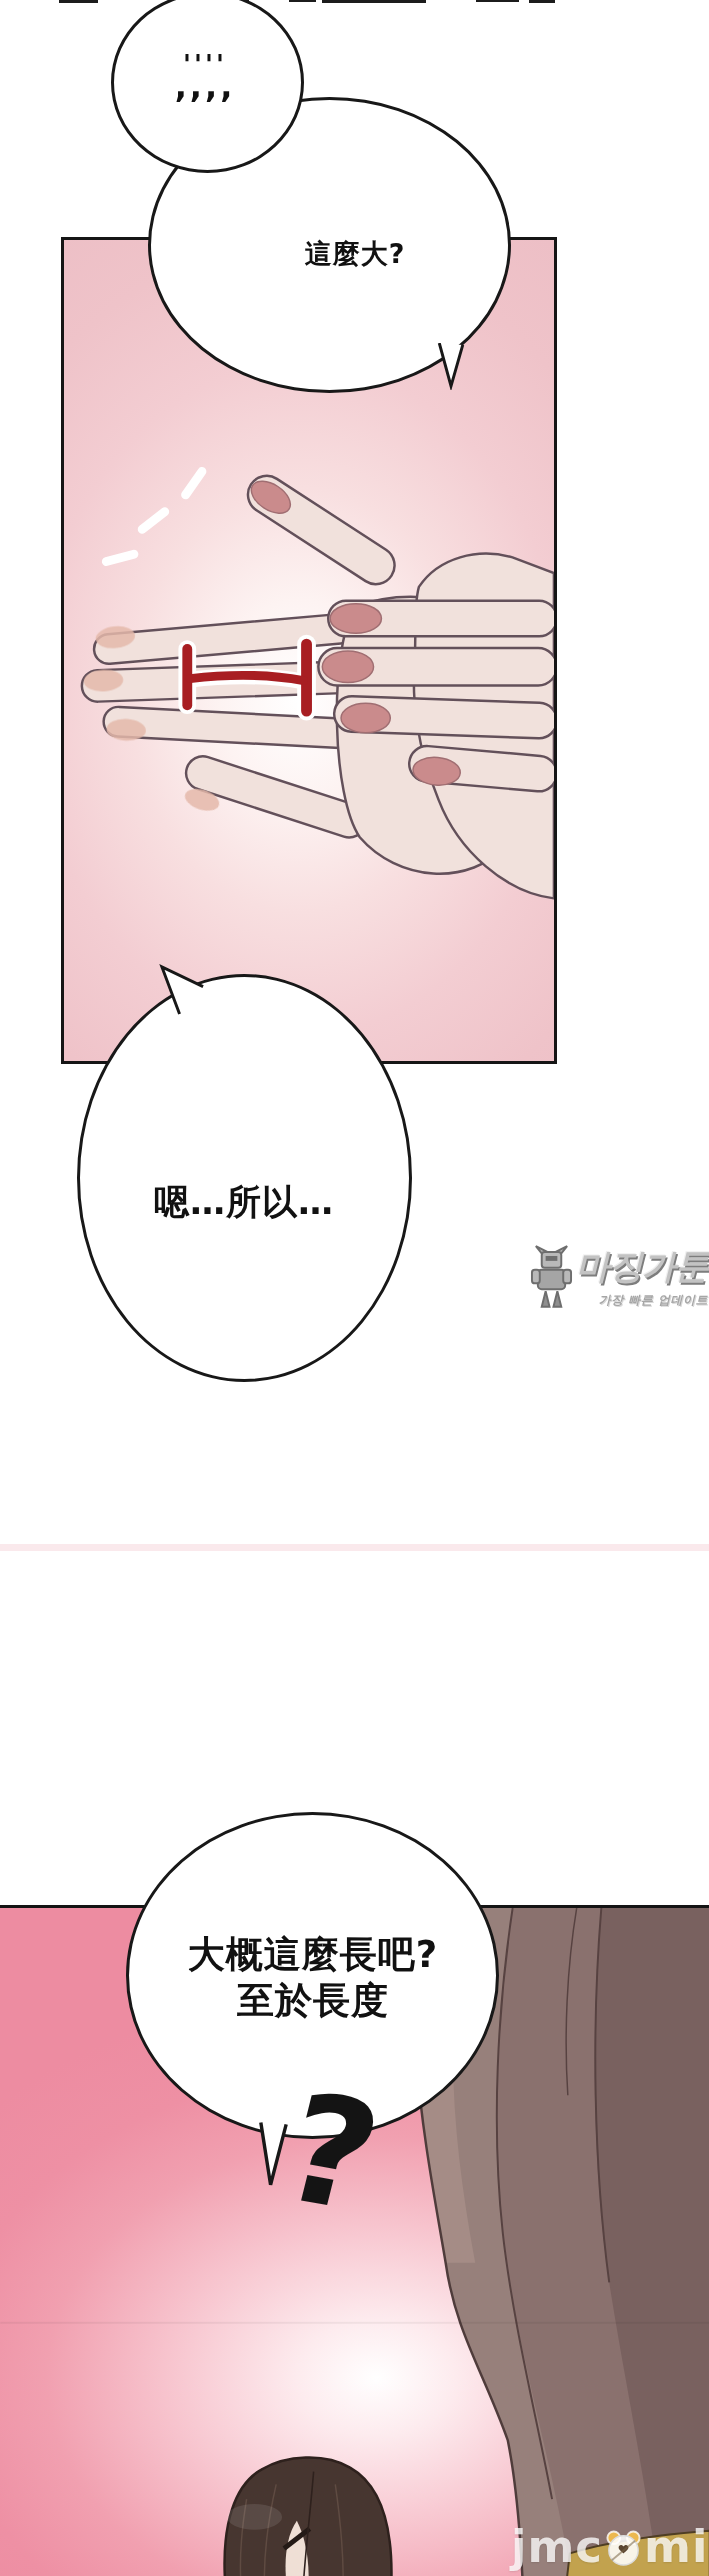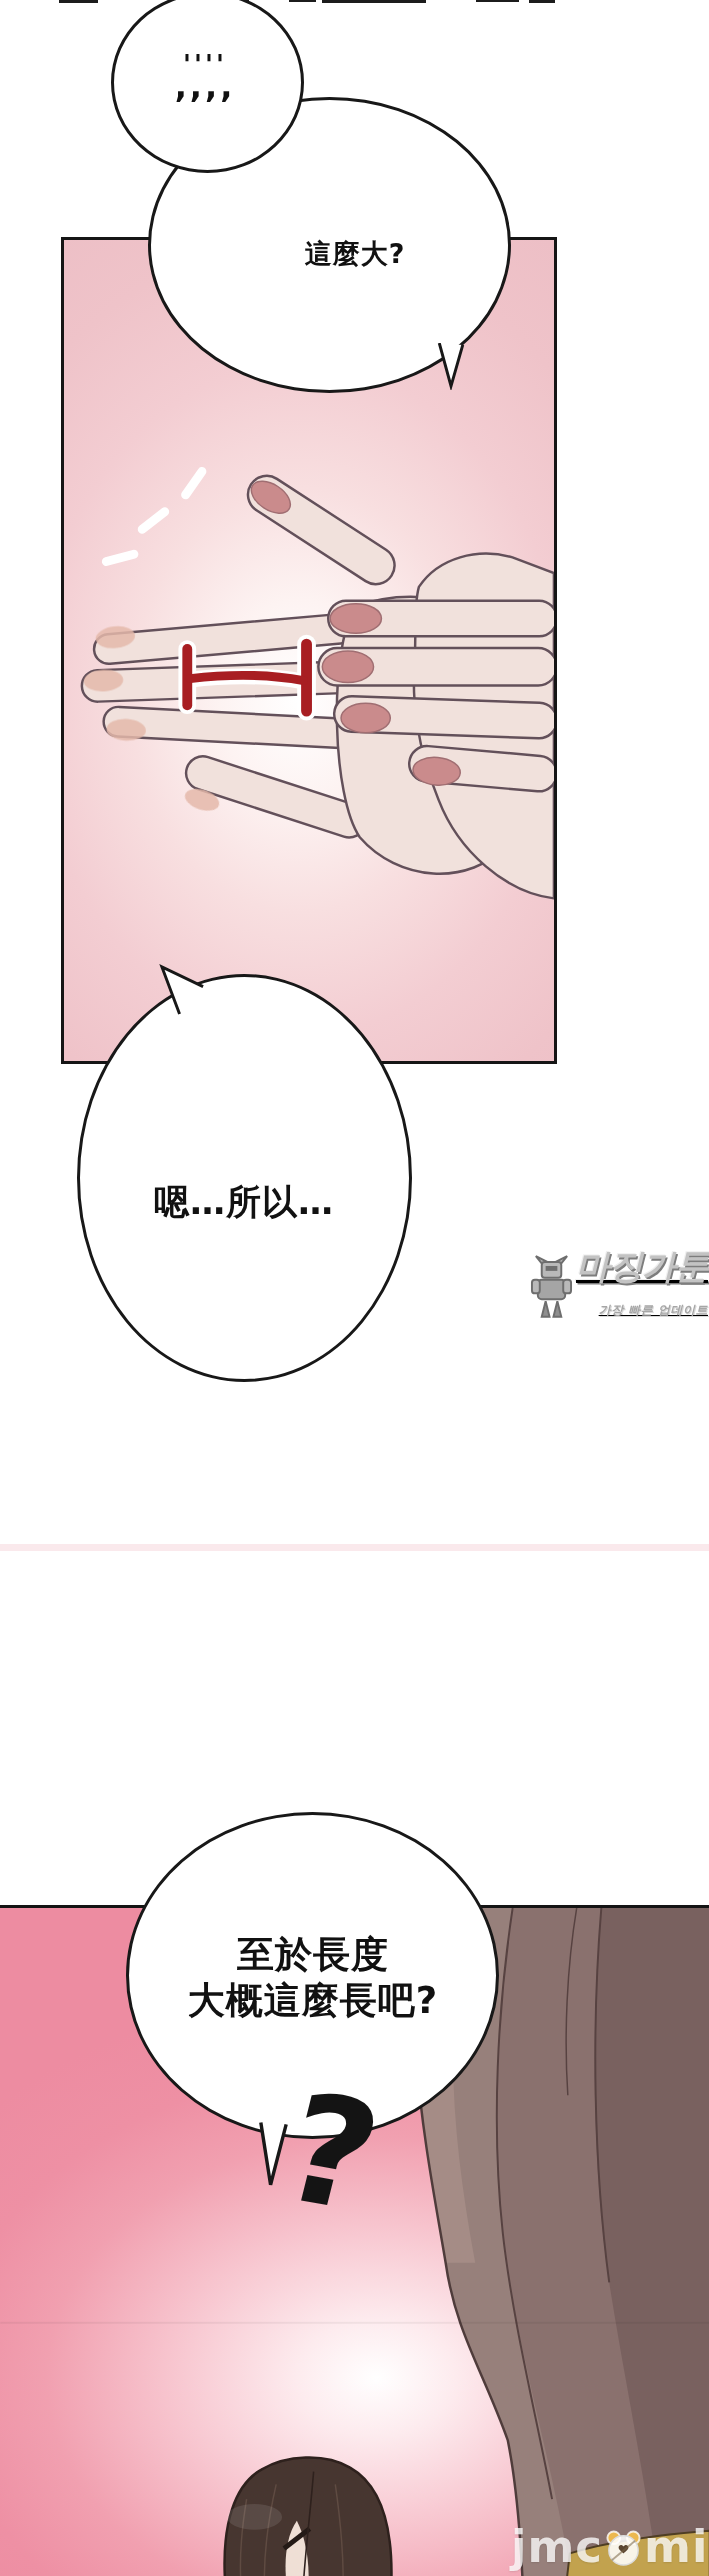--- a/index.html
+++ b/index.html
@@ -18,21 +18,21 @@
   
   .bubble{position:absolute;background:#fff;border:3px solid #181818;border-radius:50%;z-index:3;}
   .btxt{position:absolute;color:#111;text-align:center;z-index:4;line-height:1.25;
         font-weight:700;letter-spacing:1px;white-space:nowrap;}
   .tail{position:absolute;z-index:4;}
   
   #wm-mazinga{right:2px;top:1244px;width:193px;text-align:right;z-index:6;font-style:italic;}
   #wm-mazinga .t{font-size:34px;font-weight:900;color:#c3c3c3;letter-spacing:-1px;
       text-shadow:1.5px 1.5px 0 #7d7d7d,-1px -1px 0 #efefef;}
   #wm-mazinga .s{font-size:12px;font-weight:700;color:#a6a6a6;letter-spacing:0.5px;
-      text-shadow:1px 1px 0 #d9d9d9;margin-top:12px;}
+      text-shadow:1px 1px 0 #d9d9d9;margin-top:2px;}
   #wm-jm{left:511px;top:2520px;z-index:6;display:flex;align-items:center;
       color:rgba(255,255,255,.78);font-size:45px;font-weight:700;letter-spacing:1px;
       text-shadow:0 1px 2px rgba(0,0,0,.10);}
   
   #qmark{left:288px;top:2078px;font-size:150px;font-weight:900;color:#141414;z-index:5;
       transform:rotate(10deg) skewX(-4deg);line-height:1;}
 </style>
 </head>
 <body>
 
@@ -115,21 +115,21 @@
 
   <div class="bubble" style="left:77px;top:974px;width:329px;height:402px;"></div>
   <svg class="tail" style="left:158px;top:961px;" width="49" height="57" viewBox="0 0 50 58">
     <path d="M22,54 L4,6 L46,26" fill="#ffffff" stroke="#181818" stroke-width="3"></path>
   </svg>
   <div class="btxt" style="left:244px;top:1167px;transform:translate(-50%,-50%);font-size:35px;margin-top:36px;">
     <div>嗯…所以…</div>
   </div>
 
   <div id="wm-mazinga" class="abs">
-    <div style="display:flex;align-items:flex-end;justify-content:flex-end;text-decoration:underline;">
+    <div style="display:flex;align-items:center;justify-content:flex-end;">
       <svg width="43" height="65" viewBox="0 0 44 66" style="margin-right:3px;">
         <g stroke="#6e6e6e" stroke-width="2" fill="#b9b9b9">
           <path d="M14,12 L6,2 L18,8 Z"></path>
             <path d="M30,12 L38,2 L26,8 Z"></path>
           <rect x="12" y="8" width="20" height="16" rx="3"></rect>
           <rect x="8" y="26" width="28" height="20" rx="4" fill="#a5a5a5"></rect>
           <rect x="2" y="26" width="8" height="14" rx="3"></rect>
             <rect x="34" y="26" width="8" height="14" rx="3"></rect>
           <path d="M16,48 L12,64 L20,64 Z" fill="#8f8f8f"></path>
             <path d="M28,48 L24,64 L32,64 Z" fill="#8f8f8f"></path>
@@ -170,22 +170,22 @@
         <ellipse cx="258" cy="618" rx="28" ry="13" fill="rgba(255,255,255,0.10)"></ellipse>
       </g>
     </svg>
   </div>
 
   <div class="bubble" style="left:126px;top:1812px;width:367px;height:321px;border-width:3.5px;"></div>
   <svg class="tail" style="left:254px;top:2122px;" width="39" height="71" viewBox="0 0 40 72">
     <path d="M7,0 L17,64 L33,2" fill="#ffffff" stroke="#181818" stroke-width="3.5"></path>
   </svg>
   <div class="btxt" style="left:313px;top:1978px;transform:translate(-50%,-50%);font-size:37px;">
+    <div>大概這麼長吧?</div>
     <div>至於長度</div>
-    <div>大概這麼長吧?</div>
   </div>
 
   <div id="qmark" class="abs">?</div>
 
   <div id="wm-jm" class="abs">
     <span>jmc</span>
     <svg width="39" height="41" viewBox="0 0 40 42" style="margin:6px 1px 0 1px;">
       <circle cx="10" cy="9" r="6.5" fill="#ecb84f" stroke="rgba(255,255,255,.8)" stroke-width="2"></circle>
       <circle cx="30" cy="9" r="6.5" fill="#ecb84f" stroke="rgba(255,255,255,.8)" stroke-width="2"></circle>
       <circle cx="20" cy="22" r="15" fill="rgba(255,255,255,0.88)" stroke="#dcdcdc" stroke-width="1.5"></circle>

